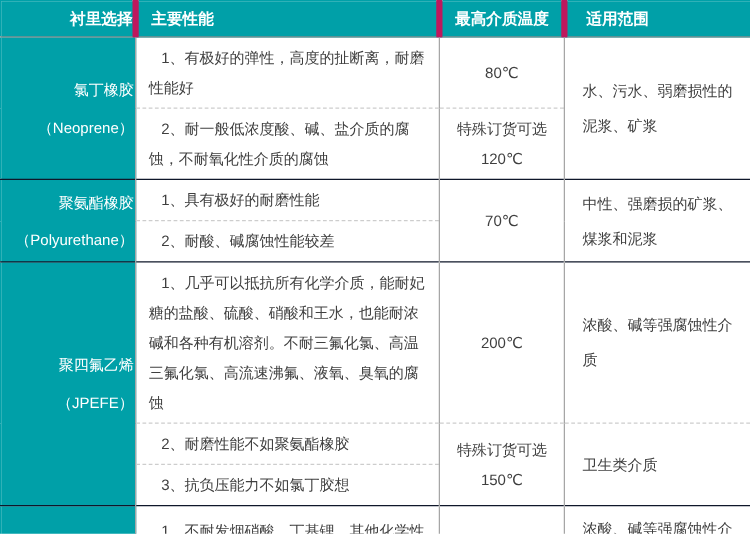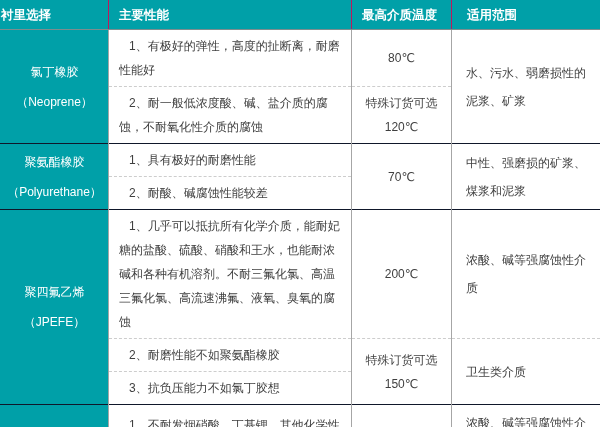--- a/index.html
+++ b/index.html
@@ -14,33 +14,33 @@
     border-right: 1px solid #a6a6a6;
     border-bottom: 1px solid #9a9a9a;
   }
   col.c1 { width: 108px; } col.c2 { width: 243px; }
   col.c3 { width: 100px; } col.c4 { width: 149px; }
 
   th {
     background: #00a0a8; color: #ffffff;
     font-weight: bold; font-size: 12.5px;
     text-align: left; padding: 0 0 0 10px;
-    border-left: 1px solid #be185d;
+    border-left: 5px solid #be185d;
     border-bottom: 1px solid #7d8d8e;
     height: 28px;
   }
-  th:first-child { border-left: none; text-align: left; padding: 0; margin-top: 44px; }
+  th:first-child { border-left: none; text-align: right; padding: 0; margin-top: 44px; }
   th.pad15 { padding-left: 15px; }
 
   td { vertical-align: middle; }
   td.c { border-left: 1px solid #a6a6a6; }
 
   td.material {
     background: #00a0a8; color: #ffffff;
-    text-align: center; line-height: 30px;
+    text-align: right; line-height: 30px;
   }
   td.perf  { padding: 4px 8px 4px 10px; text-indent: 10px; line-height: 24px; }
   td.temp  { text-align: center; line-height: 24px; margin-top: 20px; }
   td.range { padding: 4px 8px 4px 14px; line-height: 28px; margin-top: 48px; }
 
   tr.gstart td { border-top: 1px solid #0f172a; }
   tr.sub td    { border-top: 1px dashed #cdcdcd; }
 
   tr.h48 { height: 48px; } tr.h52 { height: 52px; }
   tr.h26 { height: 26px; } tr.h98 { height: 98px; }

